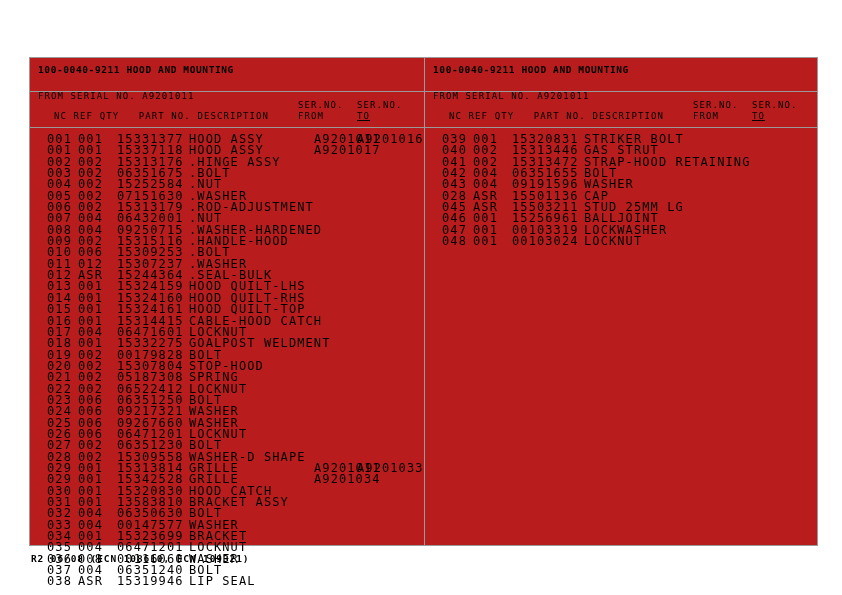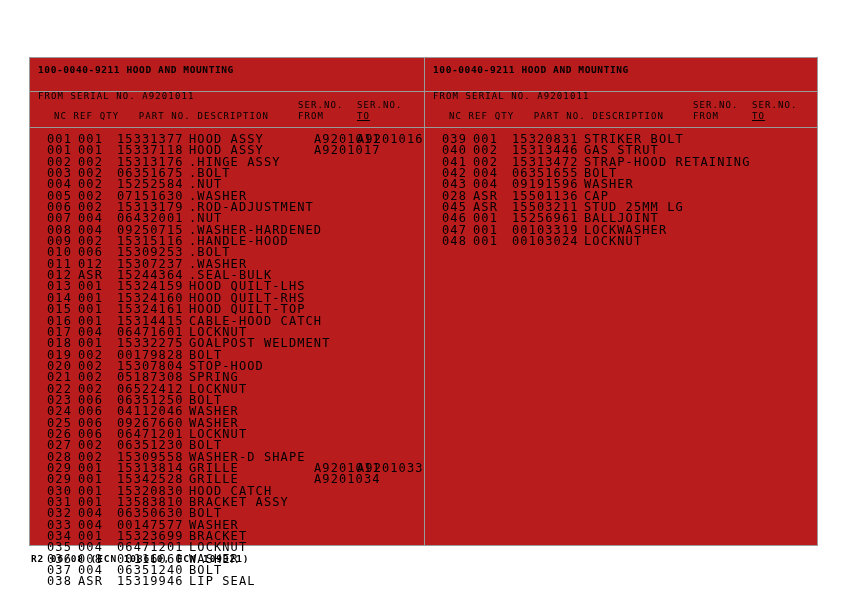--- a/index.html
+++ b/index.html
@@ -152,21 +152,21 @@
           <div class="row"><span class="cell c-nc">014</span><span class="cell c-ref">001</span><span class="cell c-part">15324160</span><span class="cell c-desc">HOOD QUILT-RHS</span></div>
           <div class="row"><span class="cell c-nc">015</span><span class="cell c-ref">001</span><span class="cell c-part">15324161</span><span class="cell c-desc">HOOD QUILT-TOP</span></div>
           <div class="row"><span class="cell c-nc">016</span><span class="cell c-ref">001</span><span class="cell c-part">15314415</span><span class="cell c-desc">CABLE-HOOD CATCH</span></div>
           <div class="row"><span class="cell c-nc">017</span><span class="cell c-ref">004</span><span class="cell c-part">06471601</span><span class="cell c-desc">LOCKNUT</span></div>
           <div class="row"><span class="cell c-nc">018</span><span class="cell c-ref">001</span><span class="cell c-part">15332275</span><span class="cell c-desc">GOALPOST WELDMENT</span></div>
           <div class="row"><span class="cell c-nc">019</span><span class="cell c-ref">002</span><span class="cell c-part">00179828</span><span class="cell c-desc">BOLT</span></div>
           <div class="row"><span class="cell c-nc">020</span><span class="cell c-ref">002</span><span class="cell c-part">15307804</span><span class="cell c-desc">STOP-HOOD</span></div>
           <div class="row"><span class="cell c-nc">021</span><span class="cell c-ref">002</span><span class="cell c-part">05187308</span><span class="cell c-desc">SPRING</span></div>
           <div class="row"><span class="cell c-nc">022</span><span class="cell c-ref">002</span><span class="cell c-part">06522412</span><span class="cell c-desc">LOCKNUT</span></div>
           <div class="row"><span class="cell c-nc">023</span><span class="cell c-ref">006</span><span class="cell c-part">06351250</span><span class="cell c-desc">BOLT</span></div>
-          <div class="row"><span class="cell c-nc">024</span><span class="cell c-ref">006</span><span class="cell c-part">04112046</span><span class="cell c-desc">WASHER</span></div>
+          <div class="row"><span class="cell c-nc">024</span><span class="cell c-ref">006</span><span class="cell c-part">09217321</span><span class="cell c-desc">WASHER</span></div>
           <div class="row"><span class="cell c-nc">025</span><span class="cell c-ref">006</span><span class="cell c-part">09267660</span><span class="cell c-desc">WASHER</span></div>
           <div class="row"><span class="cell c-nc">026</span><span class="cell c-ref">006</span><span class="cell c-part">06471201</span><span class="cell c-desc">LOCKNUT</span></div>
           <div class="row"><span class="cell c-nc">027</span><span class="cell c-ref">002</span><span class="cell c-part">06351230</span><span class="cell c-desc">BOLT</span></div>
           <div class="row"><span class="cell c-nc">028</span><span class="cell c-ref">002</span><span class="cell c-part">15309558</span><span class="cell c-desc">WASHER-D SHAPE</span></div>
           <div class="row"><span class="cell c-nc">029</span><span class="cell c-ref">001</span><span class="cell c-part">15313814</span><span class="cell c-desc">GRILLE</span><span class="cell c-from">A9201011</span><span class="cell c-to">A9201033</span></div>
           <div class="row"><span class="cell c-nc">029</span><span class="cell c-ref">001</span><span class="cell c-part">15342528</span><span class="cell c-desc">GRILLE</span><span class="cell c-from">A9201034</span></div>
           <div class="row"><span class="cell c-nc">030</span><span class="cell c-ref">001</span><span class="cell c-part">15320830</span><span class="cell c-desc">HOOD CATCH</span></div>
           <div class="row"><span class="cell c-nc">031</span><span class="cell c-ref">001</span><span class="cell c-part">13583810</span><span class="cell c-desc">BRACKET ASSY</span></div>
           <div class="row"><span class="cell c-nc">032</span><span class="cell c-ref">004</span><span class="cell c-part">06350630</span><span class="cell c-desc">BOLT</span></div>
           <div class="row"><span class="cell c-nc">033</span><span class="cell c-ref">004</span><span class="cell c-part">00147577</span><span class="cell c-desc">WASHER</span></div>

